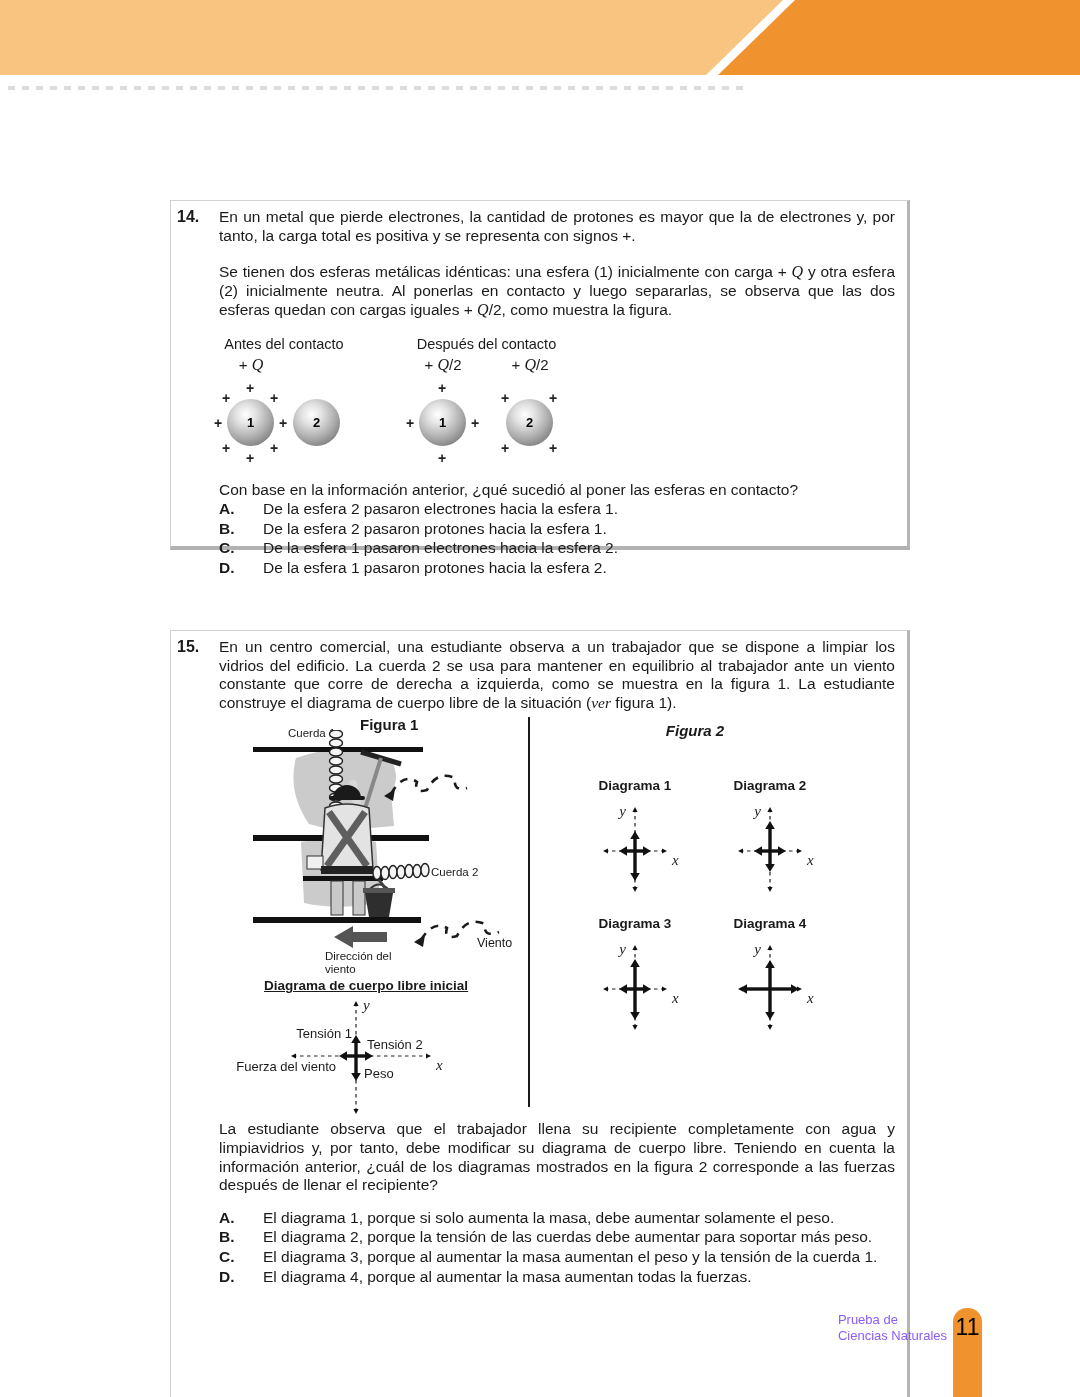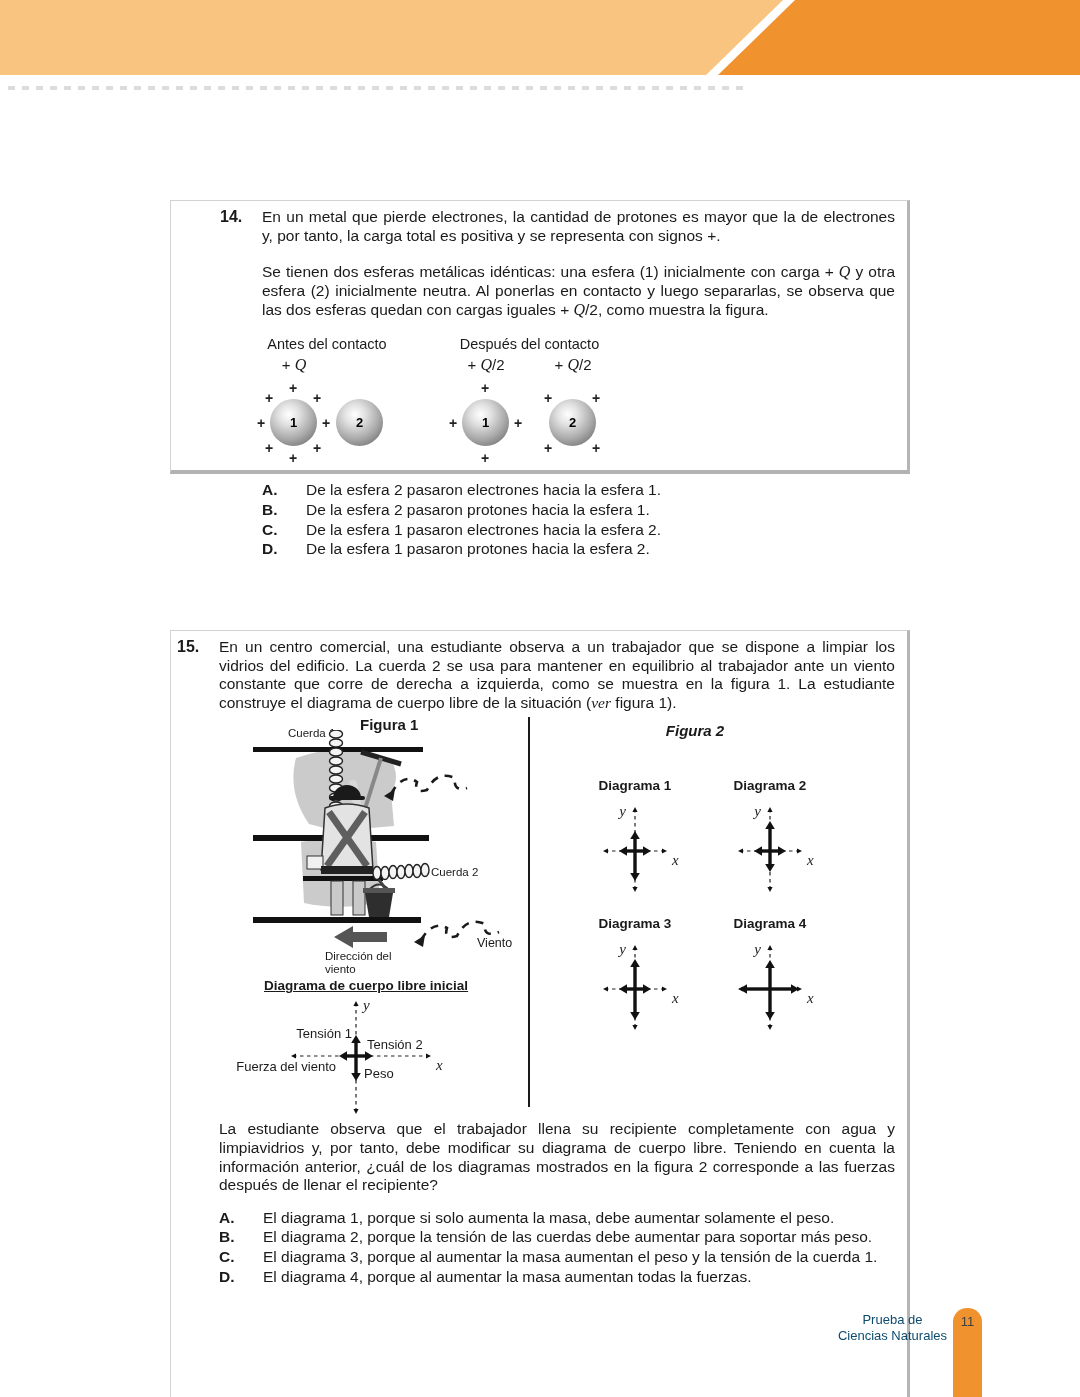--- a/index.html
+++ b/index.html
@@ -12,21 +12,21 @@
   .hdr-dark{position:absolute;inset:0;background:var(--odark);
             clip-path:polygon(795px 0,1080px 0,1080px 75px,718px 75px);}
   .dotted-sep{position:absolute;left:8px;top:86px;width:736px;height:4px;
               background:repeating-linear-gradient(90deg,#dcdcdc 0 7px,transparent 7px 14px);}
   
   .question{position:absolute;left:170px;width:740px;box-sizing:border-box;
             display:grid;grid-template-columns:44px 1fr;
             padding:7px 12px 12px 4px;
             border:1px solid #d2d2d2;border-right:3px solid #b5b5b5;border-bottom:4px solid #b2b2b2;
             background:#fff;}
-  .q14{top:200px;height:274px;padding-left:47px;}
+  .q14{top:200px;height:350px;}
   .q15{top:630px;height:833px;}
   .qnum{font-weight:bold;font-size:16px;padding-left:2px;line-height:1.18;}
   .qbody{font-size:15.5px;line-height:1.2;}
   .qbody p{margin:0;text-align:justify;}
   .ital-q{font-family:"Liberation Serif",serif;font-style:italic;font-size:16px;}
   .ital{font-family:"Liberation Serif",serif;font-style:italic;}
   
   .sphere-fig{display:flex;gap:34px;margin:13px 0 12px -14px;}
   .sph-group{display:flex;flex-direction:column;align-items:center;}
   .sph-head{font-size:14.5px;margin-bottom:2px;}
@@ -58,25 +58,25 @@
   .med-label{position:absolute;font-size:12.5px;}
   .fbd-title{position:absolute;font-weight:bold;font-size:13.5px;text-decoration:underline;}
   .fbd-wrap{position:absolute;left:27px;top:280px;width:220px;height:125px;}
   .fbd-wrap .flabel{position:absolute;font-size:13px;white-space:nowrap;}
   .rightcol{position:absolute;left:309px;top:0;width:375px;height:100%;}
   .fig2-title{position:absolute;left:0;top:8px;width:334px;text-align:center;font-weight:bold;font-size:15px;font-style:italic;}
   .dblock{position:absolute;width:130px;}
   .dlabel{text-align:center;font-weight:bold;font-size:13.5px;height:18px;}
   .axis-label{font-family:"Liberation Serif",serif;font-style:italic;font-size:15px;fill:#222;}
   
-  .footer-text{position:absolute;right:133px;top:1312px;text-align:center;
-               color:#0c4a6e;font-size:13px;line-height:16px;}
+  .footer-text{position:absolute;right:133px;top:1312px;text-align:left;
+               color:#8b5cf6;font-size:13px;line-height:16px;}
   .page-pill{position:absolute;left:953px;top:1308px;width:29px;height:89px;
              background:var(--odark);border-radius:14px 14px 0 0;
-             color:#404040;font-size:13px;text-align:center;padding-top:6px;box-sizing:border-box;}
+             color:#000000;font-size:23px;text-align:center;padding-top:6px;box-sizing:border-box;}
   :root{--olight:#f9c47f;--odark:#f0922d;}
 </style>
 </head>
 <body>
 
 <div class="page">
 
   <div class="hdr">
     <div class="hdr-light"></div>
     <div class="hdr-dark"></div>
@@ -143,20 +143,21 @@
               <span class="plus plus-ne">+</span>
                   <span class="plus plus-se">+</span>
                   <span class="plus plus-sw">+</span>
                   <span class="plus plus-nw">+</span>
                 </div>
             </div>
           </div>
         </div>
       </div>
 
+      <p class="stem">Con base en la información anterior, ¿qué sucedió al poner las esferas en contacto?</p>
 
       <div>
         <div class="option-row">
             <span class="opt-letter">A.</span>
             <span class="opt-text">De la esfera 2 pasaron electrones hacia la esfera 1.</span>
           </div>
         <div class="option-row">
             <span class="opt-letter">B.</span>
             <span class="opt-text">De la esfera 2 pasaron protones hacia la esfera 1.</span>
           </div>

